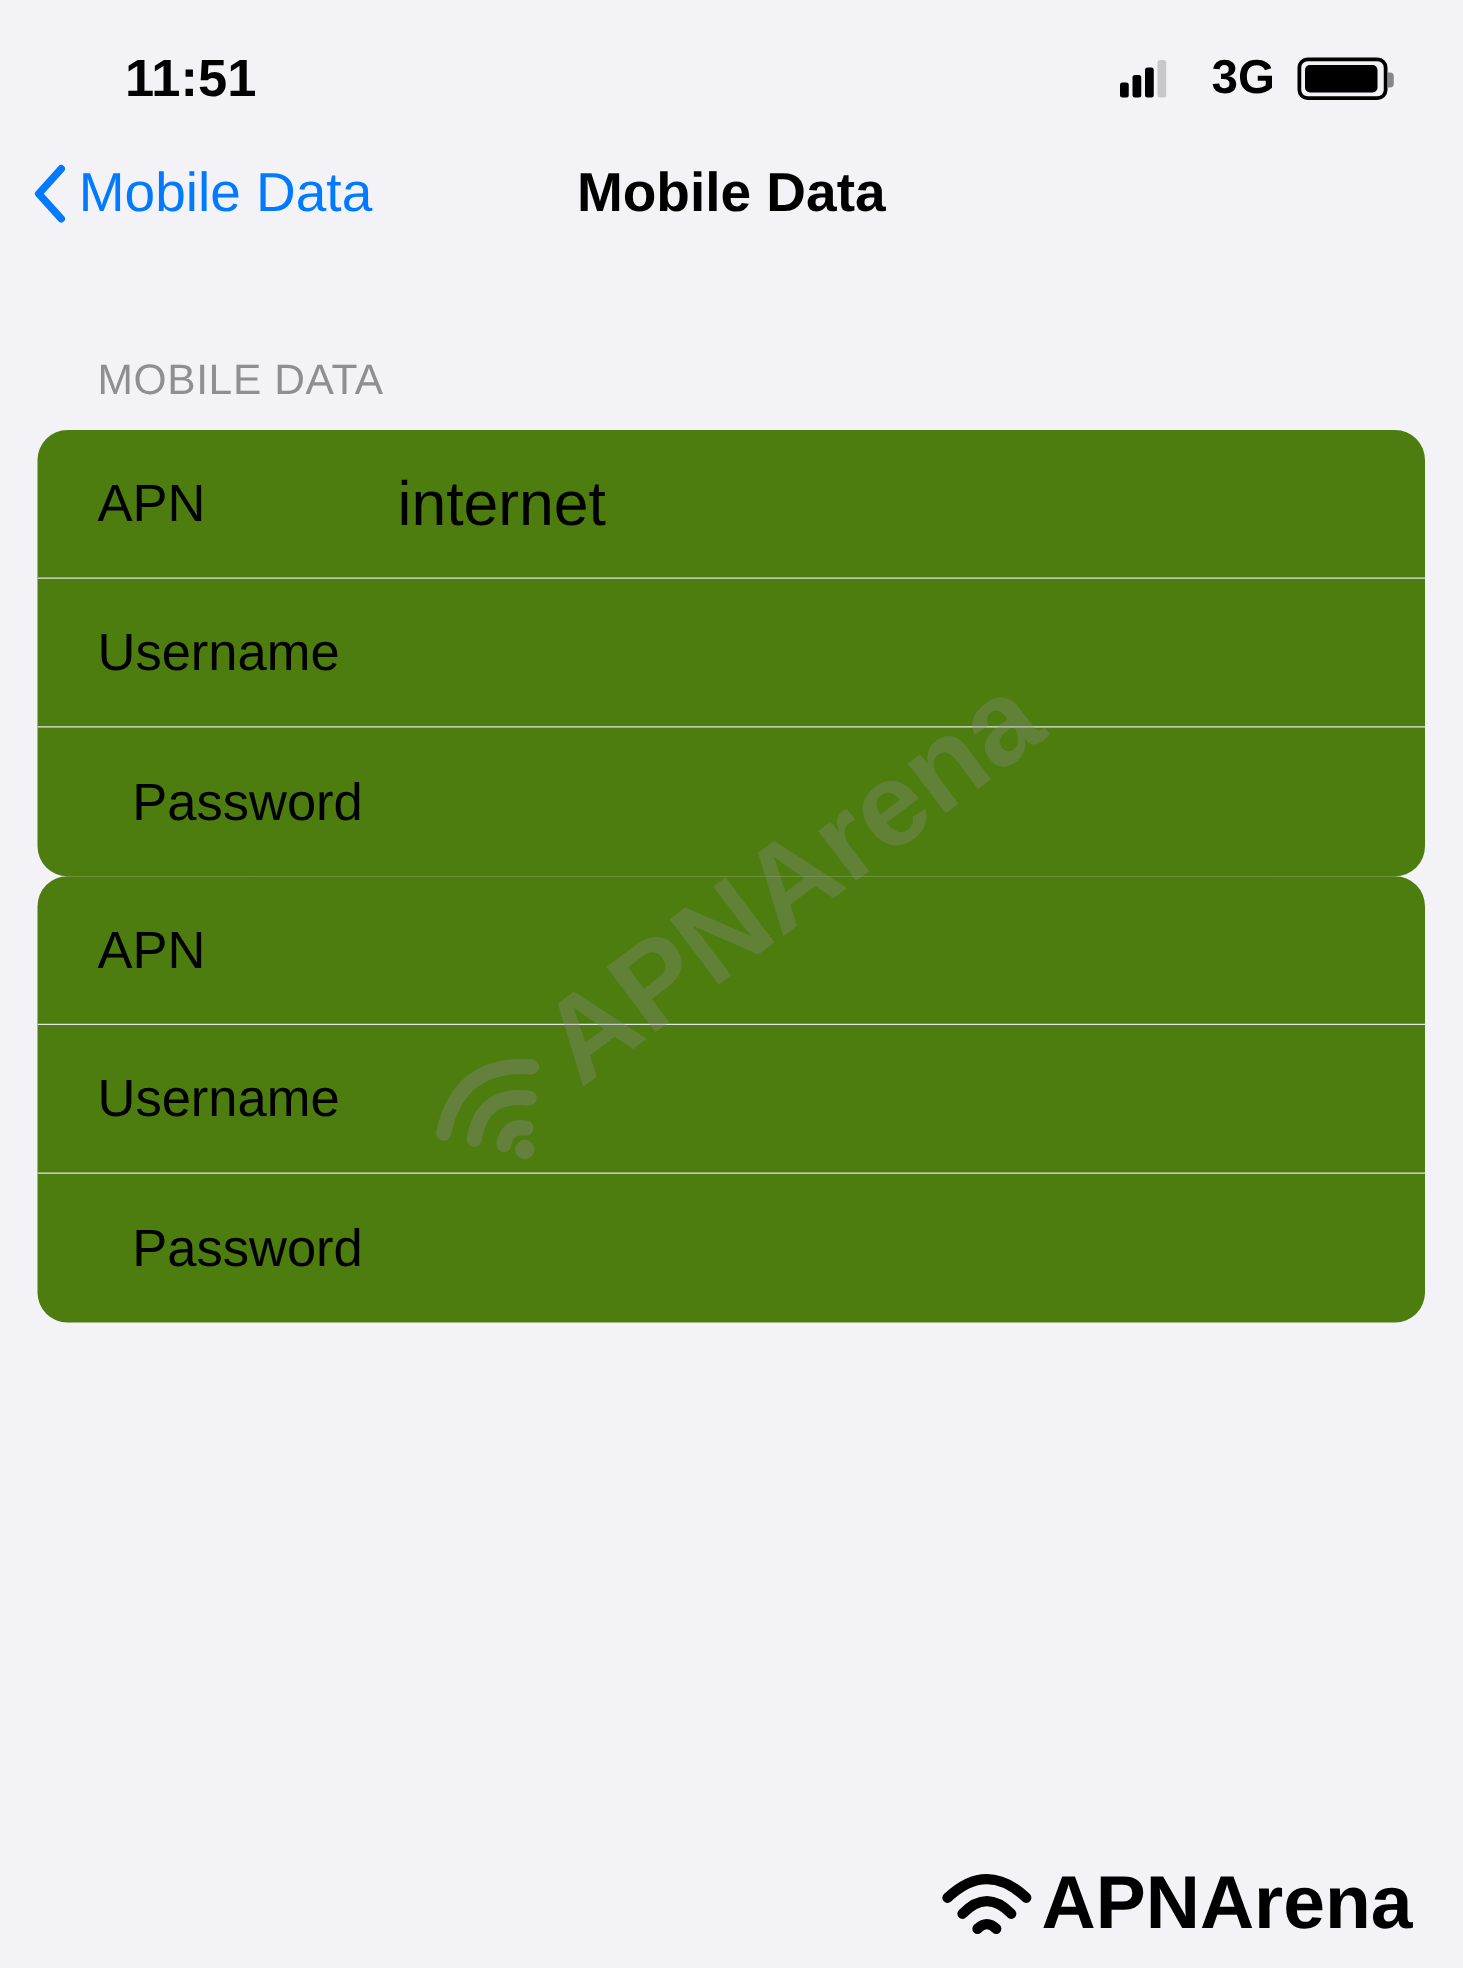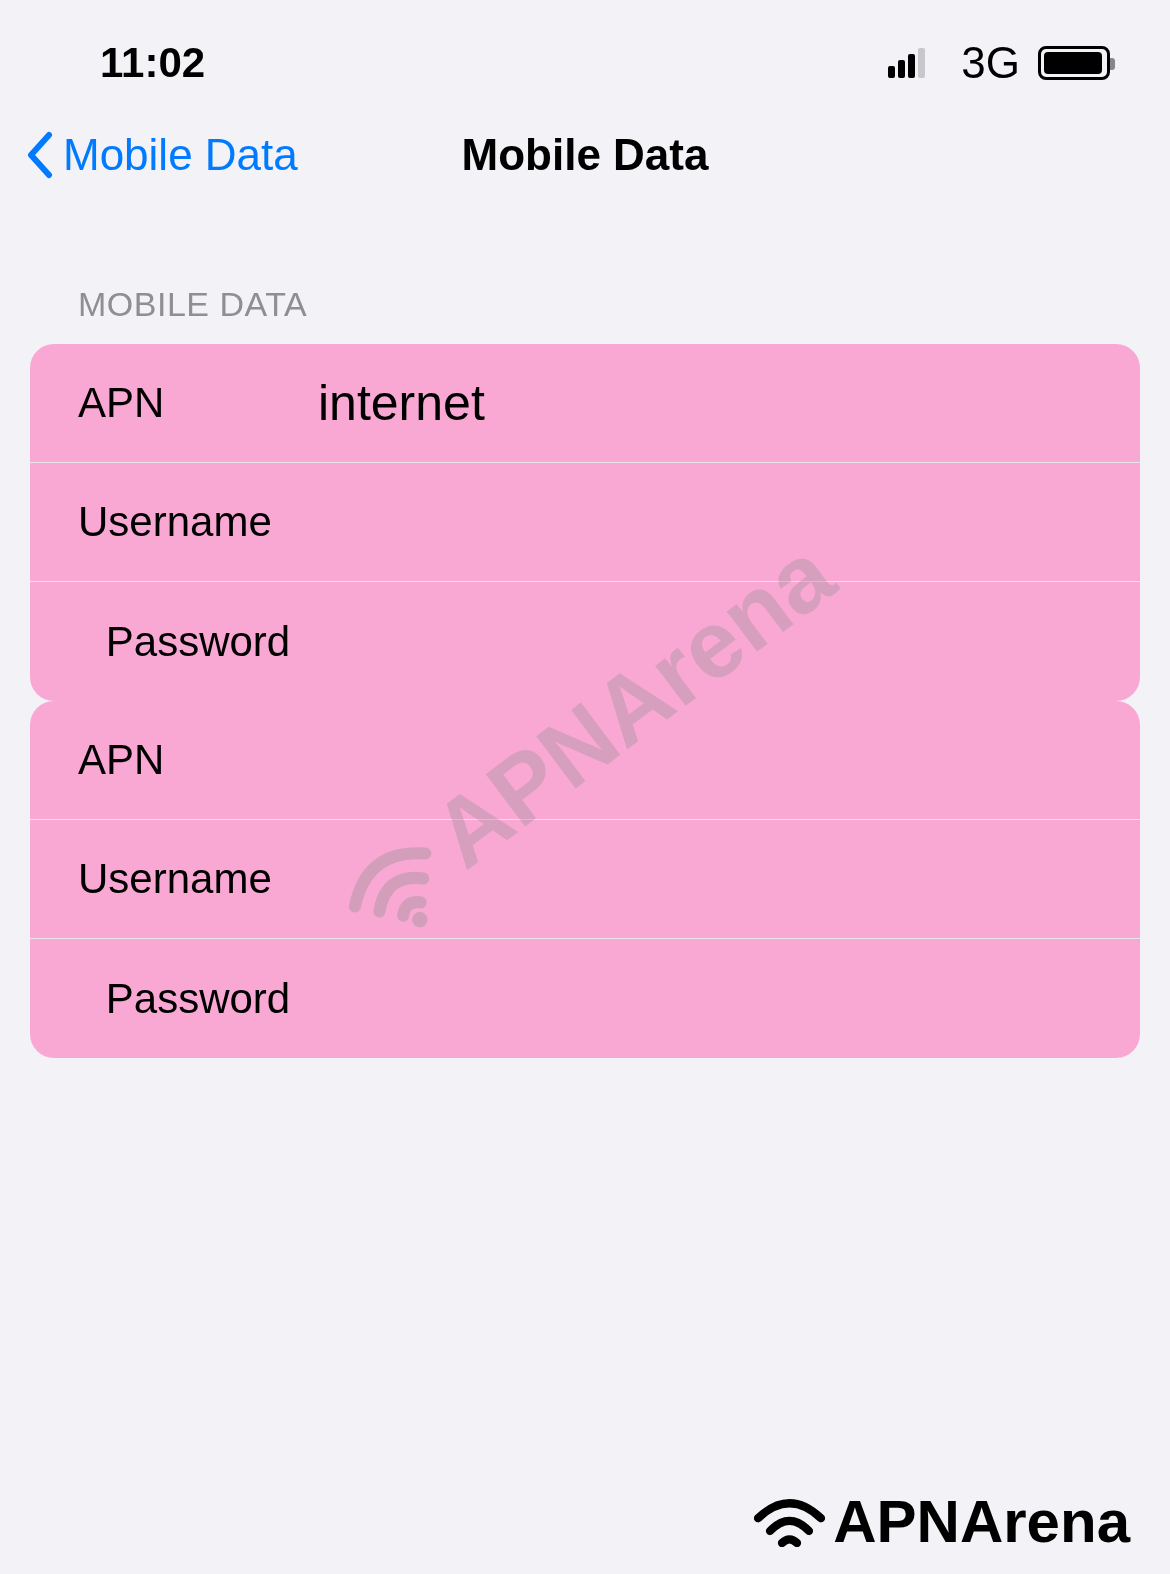--- a/index.html
+++ b/index.html
@@ -41,22 +41,22 @@
     .signal-bar {
       width: 7px;
       background: #000;
       border-radius: 2px;
     }
     .signal-bar:nth-child(1) { height: 12px; }
     .signal-bar:nth-child(2) { height: 18px; }
     .signal-bar:nth-child(3) { height: 24px; }
     .signal-bar:nth-child(4) { height: 30px; background: #c7c7cc; }
     .network-type {
-      font-size: 44px;
-      font-weight: 400;
+      font-size: 38px;
+      font-weight: 700;
       color: #000;
       margin-left: 24px;
     }
     .battery {
       width: 72px;
       height: 34px;
       border: 3px solid #000;
       border-radius: 8px;
       position: relative;
       margin-left: 6px;
@@ -112,21 +112,21 @@
     }
     .section-header {
       font-size: 34px;
       font-weight: 400;
       color: #8e8e93;
       letter-spacing: 0.5px;
       padding: 75px 48px 20px;
       text-transform: uppercase;
     }
     .section-group {
-      background: #f9a8d4;
+      background: #4d7c0f;
       border-radius: 24px;
       overflow: hidden;
     }
     .field-row {
       display: flex;
       align-items: center;
       padding: 0 48px;
       min-height: 119px;
       border-bottom: 1px solid #e5e5ea;
     }
@@ -179,21 +179,21 @@
     }
     .brand-icon {
       width: 75px;
       height: 60px;
     }
   </style>
 </head>
 <body>
 
 <div class="status-bar">
-  <div class="status-time">11:02</div>
+  <div class="status-time">11:51</div>
   <div class="status-right">
     <div class="signal-bars">
       <div class="signal-bar"></div>
       <div class="signal-bar"></div>
       <div class="signal-bar"></div>
       <div class="signal-bar"></div>
     </div>
     <div class="network-type">3G</div>
     <div class="battery">
       <div class="battery-fill"></div>

